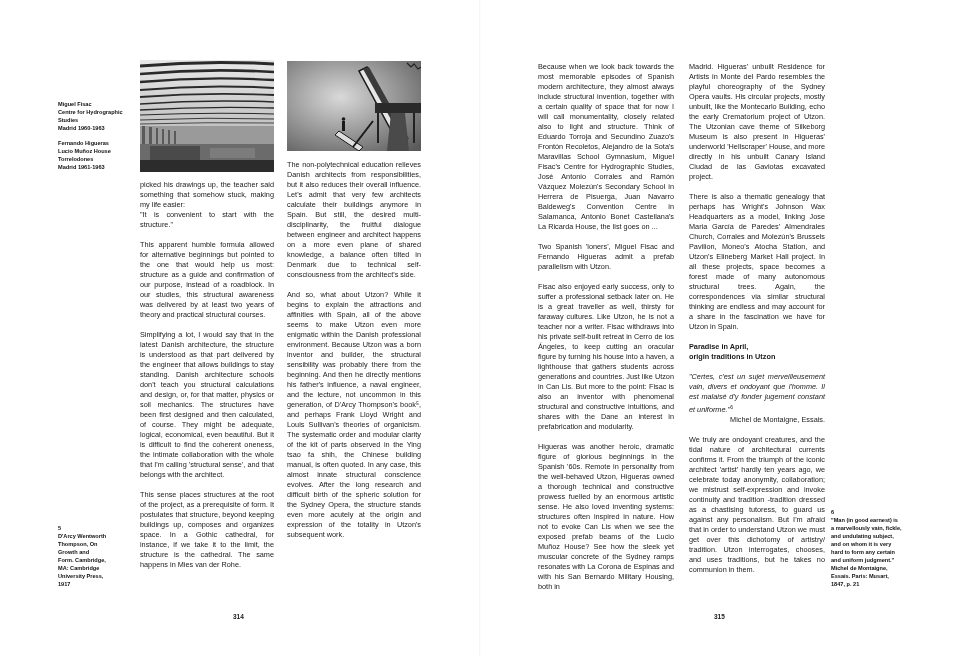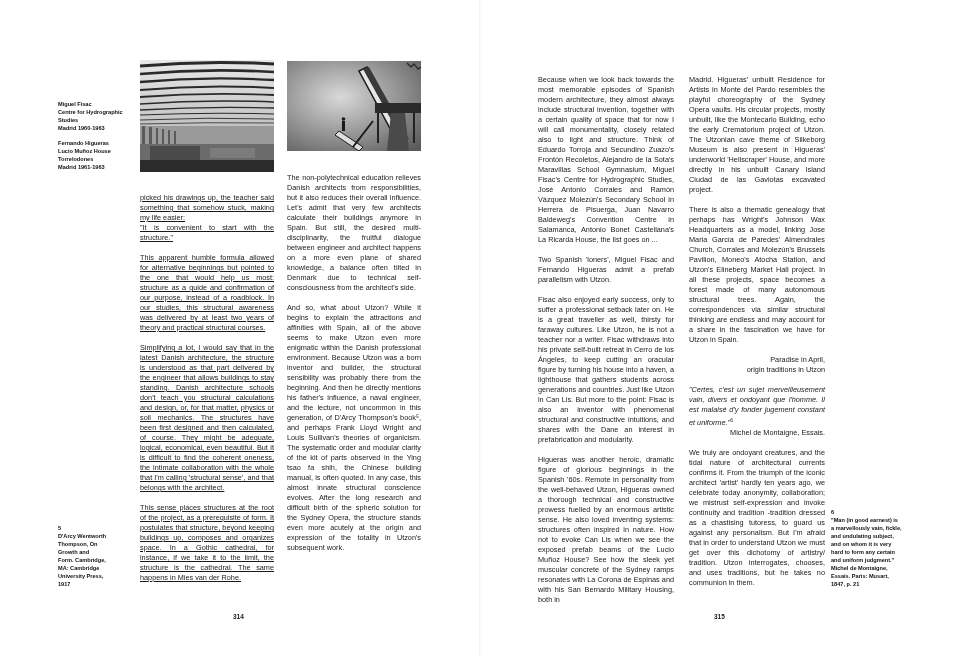--- a/index.html
+++ b/index.html
@@ -11,33 +11,32 @@
   .page { position: absolute; top: 0; height: 656px; }
   .page.left { left: 0; width: 480px; }
   .page.right { left: 480px; width: 480px; }
   .gutter {
     position: absolute; left: 479px; top: 0; width: 2px; height: 656px;
     background: linear-gradient(to right, #f2f2f2, #ffffff);
   }
   .col {
     position: absolute; font-size: 7.3px; line-height: 10px; text-align: justify;
     hyphens: none;
-    margin-top: 13px;
   }
   .col p { margin: 0 0 10px 0; }
   .caption {
     position: absolute; font-size: 5.6px; line-height: 8px; font-weight: bold; color: #111;
   }
   .caption p { margin: 0 0 7px 0; }
   .footnote { position: absolute; font-size: 5.6px; line-height: 8px; font-weight: bold; color: #111; }
   .footnote .num { display: block; }
   .page-num { position: absolute; top: 613px; font-size: 6.5px; font-weight: bold; }
   .photo { position: absolute; overflow: hidden; }
   .photo svg { display: block; width: 100%; height: 100%; }
-  .heading { font-weight: normal; text-align: right; margin: 0 0 10px 0; }
+  .heading { font-weight: bold; text-align: left; margin: 0 0 10px 0; }
   .quote { font-style: italic; }
   .attrib { text-align: right; }
   .i { }
 </style>
 </head>
 <body>
 
 <div class="spread">
 
   <div class="page left">
@@ -110,21 +109,21 @@
         <rect x="126" y="52" width="2" height="30" fill="#222"></rect>
         <polygon points="104,52 118,52 122,90 100,90" fill="#4a4a4a"></polygon>
         <polygon points="48,74 52,70 76,86 72,90" fill="#dedede" stroke="#1a1a1a" stroke-width="1"></polygon>
         <line x1="86" y1="60" x2="66" y2="86" stroke="#1a1a1a" stroke-width="2"></line>
         <rect x="55" y="60" width="3" height="10" fill="#1a1a1a"></rect>
         <circle cx="56.5" cy="58" r="1.8" fill="#1a1a1a"></circle>
         <path d="M120 2 l4 4 l3 -3 l4 5 l3 -2" stroke="#222" stroke-width="1.2" fill="none"></path>
       </svg>
     </div>
 
-    <div class="col" style="left:140px; top:180px; width:134px;text-decoration:underline;">
+    <div class="col" style="left:140px; top:180px; width:134px;">
       <p>picked his drawings up, the teacher said something that somehow stuck, making my life easier:</p>
       <p style="margin-top:-10px;">"It is convenient to start with the structure."</p>
       <p>This apparent humble formula allowed for alternative beginnings but pointed to the one that would help us most: structure as a guide and confirmation of our purpose, instead of a roadblock. In our studies, this structural awareness was delivered by at least two years of theory and practical structural courses.</p>
       <p>Simplifying a lot, I would say that in the latest Danish architecture, the structure is understood as that part delivered by the engineer that allows buildings to stay standing. Danish architecture schools don't teach you structural calculations and design, or, for that matter, physics or soil mechanics. The structures have been first designed and then calculated, of course. They might be adequate, logical, economical, even beautiful. But it is difficult to find the coherent oneness, the intimate collaboration with the whole that I'm calling 'structural sense', and that belongs with the architect.</p>
       <p>This sense places structures at the root of the project, as a prerequisite of form. It postulates that structure, beyond keeping buildings up, composes and organizes space. In a Gothic cathedral, for instance, if we take it to the limit, the structure is the cathedral. The same happens in Mies van der Rohe.</p>
     </div>
 
     <div class="col" style="left:287px; top:160px; width:134px;">
       <p>The non-polytechnical education relieves Danish architects from responsibilities, but it also reduces their overall influence. Let's admit that very few architects calculate their buildings anymore in Spain. But still, the desired multi-disciplinarity, the fruitful dialogue between engineer and architect happens on a more even plane of shared knowledge, a balance often tilted in Denmark due to technical self-consciousness from the architect's side.</p>
       <p>And so, what about Utzon? While it begins to explain the attractions and affinities with Spain, all of the above seems to make Utzon even more enigmatic within the Danish professional environment. Because Utzon was a born inventor and builder, the structural sensibility was probably there from the beginning. And then he directly mentions his father's influence, a naval engineer, and the lecture, not uncommon in this generation, of D'Arcy Thompson's book⁵, and perhaps Frank Lloyd Wright and Louis Sullivan's theories of organicism. The systematic order and modular clarity of the kit of parts observed in the Ying tsao fa shih, the Chinese building manual, is often quoted. In any case, this almost innate structural conscience evolves. After the long research and difficult birth of the spheric solution for the Sydney Opera, the structure stands even more acutely at the origin and expression of the totality in Utzon's subsequent work.</p>

